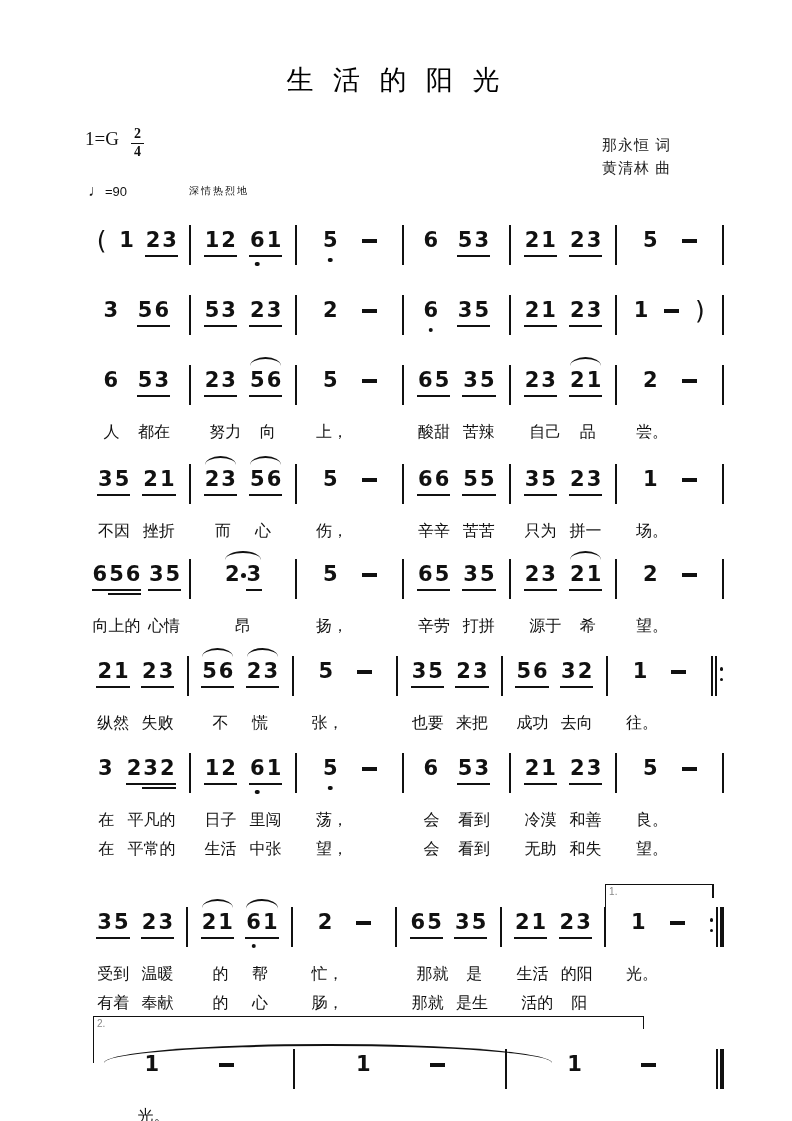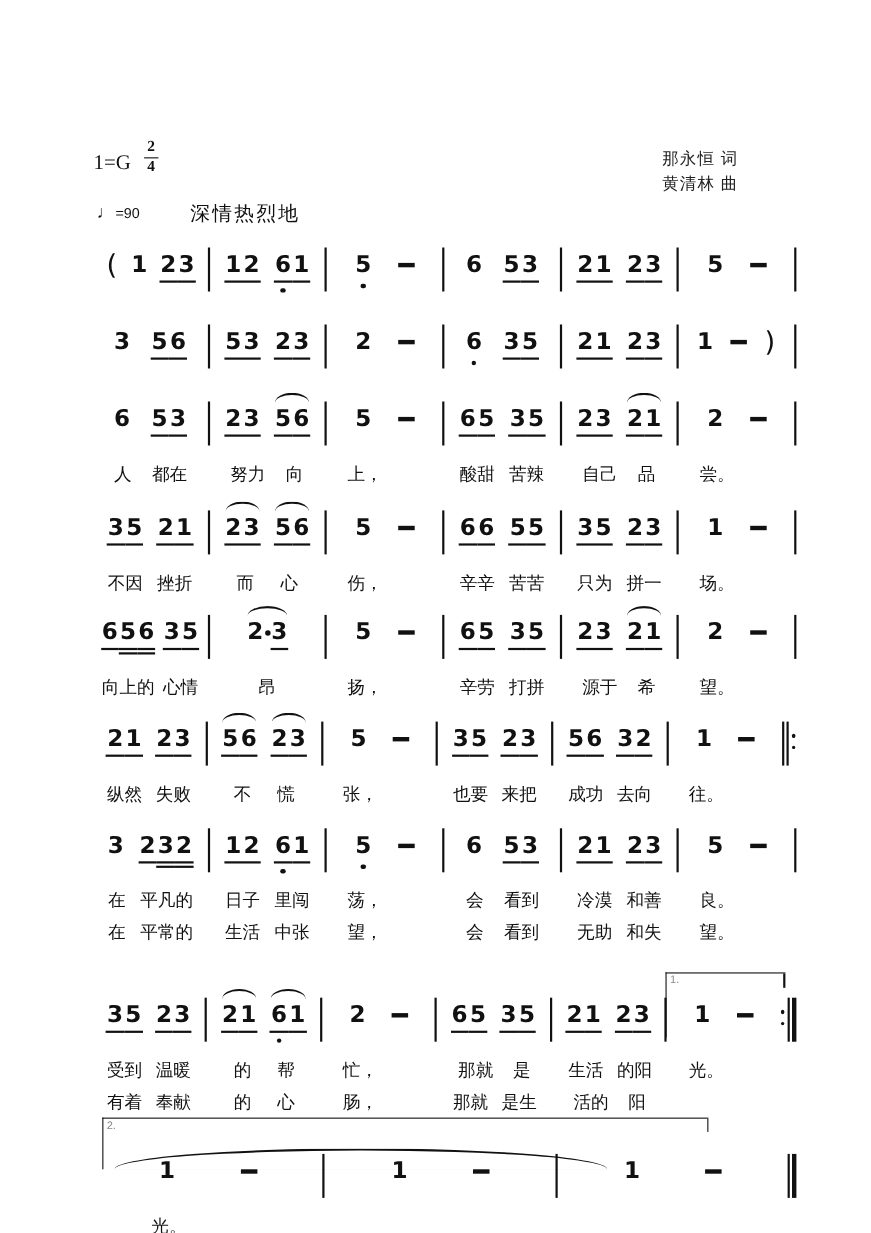--- a/index.html
+++ b/index.html
@@ -3,32 +3,32 @@
 <meta charset="utf-8">
 <style>
   html,body{margin:0;padding:0;background:#fff;}
   .page{position:relative;width:792px;height:1121px;background:#ffffff;
         font-family:"Liberation Sans",sans-serif;color:#111;overflow:hidden;}
 
   .title{position:absolute;top:62px;left:0;right:0;margin:0;text-align:center;
          font-size:27px;font-weight:normal;letter-spacing:6px;color:#000;}
 
   .keyrow{position:absolute;top:128px;left:85px;font-family:"Liberation Serif",serif;
-          font-size:19px;display:flex;align-items:flex-end;}
+          font-size:19px;display:flex;align-items:flex-start;}
   .frac{display:inline-flex;flex-direction:column;margin-left:12px;text-align:center;
         font-weight:bold;font-size:14px;line-height:1.05;transform:translateY(-1px);}
   .frac .num{border-bottom:1.6px solid #111;padding:0 3px 1px;}
   .frac .den{padding:1px 3px 0;}
 
   .credits{position:absolute;top:133px;left:602px;font-size:15px;line-height:1.55;
            letter-spacing:1px;color:#222;}
 
   .temporow{position:absolute;top:182px;left:88px;font-size:13px;display:flex;align-items:center;}
   .tempo .notesym{font-size:16px;margin-right:1px;}
-  .expression{margin-left:46px;font-size:18px;letter-spacing:2px;color:#111;}
+  .expression{margin-left:62px;font-size:10px;letter-spacing:2px;color:#111;}
 
   #score{position:absolute;top:214px;left:85px;width:640px;}
 
   .score-line{position:relative;}
   .notes-row{display:flex;align-items:flex-start;padding-top:14px;min-height:46px;}
   .measure{flex:1;display:flex;justify-content:space-evenly;align-items:flex-start;position:relative;}
 
   .unit{position:relative;display:inline-flex;align-items:flex-start;}
   .tok{font:bold 21px "DejaVu Sans",sans-serif;line-height:24px;display:inline-block;
        position:relative;padding:0 1px 3px;}
@@ -68,20 +68,21 @@
   .lyr{font-size:16px;color:#111;white-space:nowrap;min-width:18px;text-align:center;line-height:22px;}
   .lyr-spacer{flex:none;}
 
   .watermark{position:absolute;top:1072px;right:14px;font-size:30px;font-weight:bold;
              color:#c9cbcd;letter-spacing:1px;font-family:"Liberation Sans",sans-serif;}
 </style>
 </head>
 <body>
 
 <div class="page">
+  <h1 class="title">生 活 的 阳 光</h1>
 
   <div class="keyrow">
     <span>1=G</span>
     <span class="frac">
       <span class="num">2</span>
       <span class="den">4</span>
     </span>
   </div>
 
   <div class="credits">

